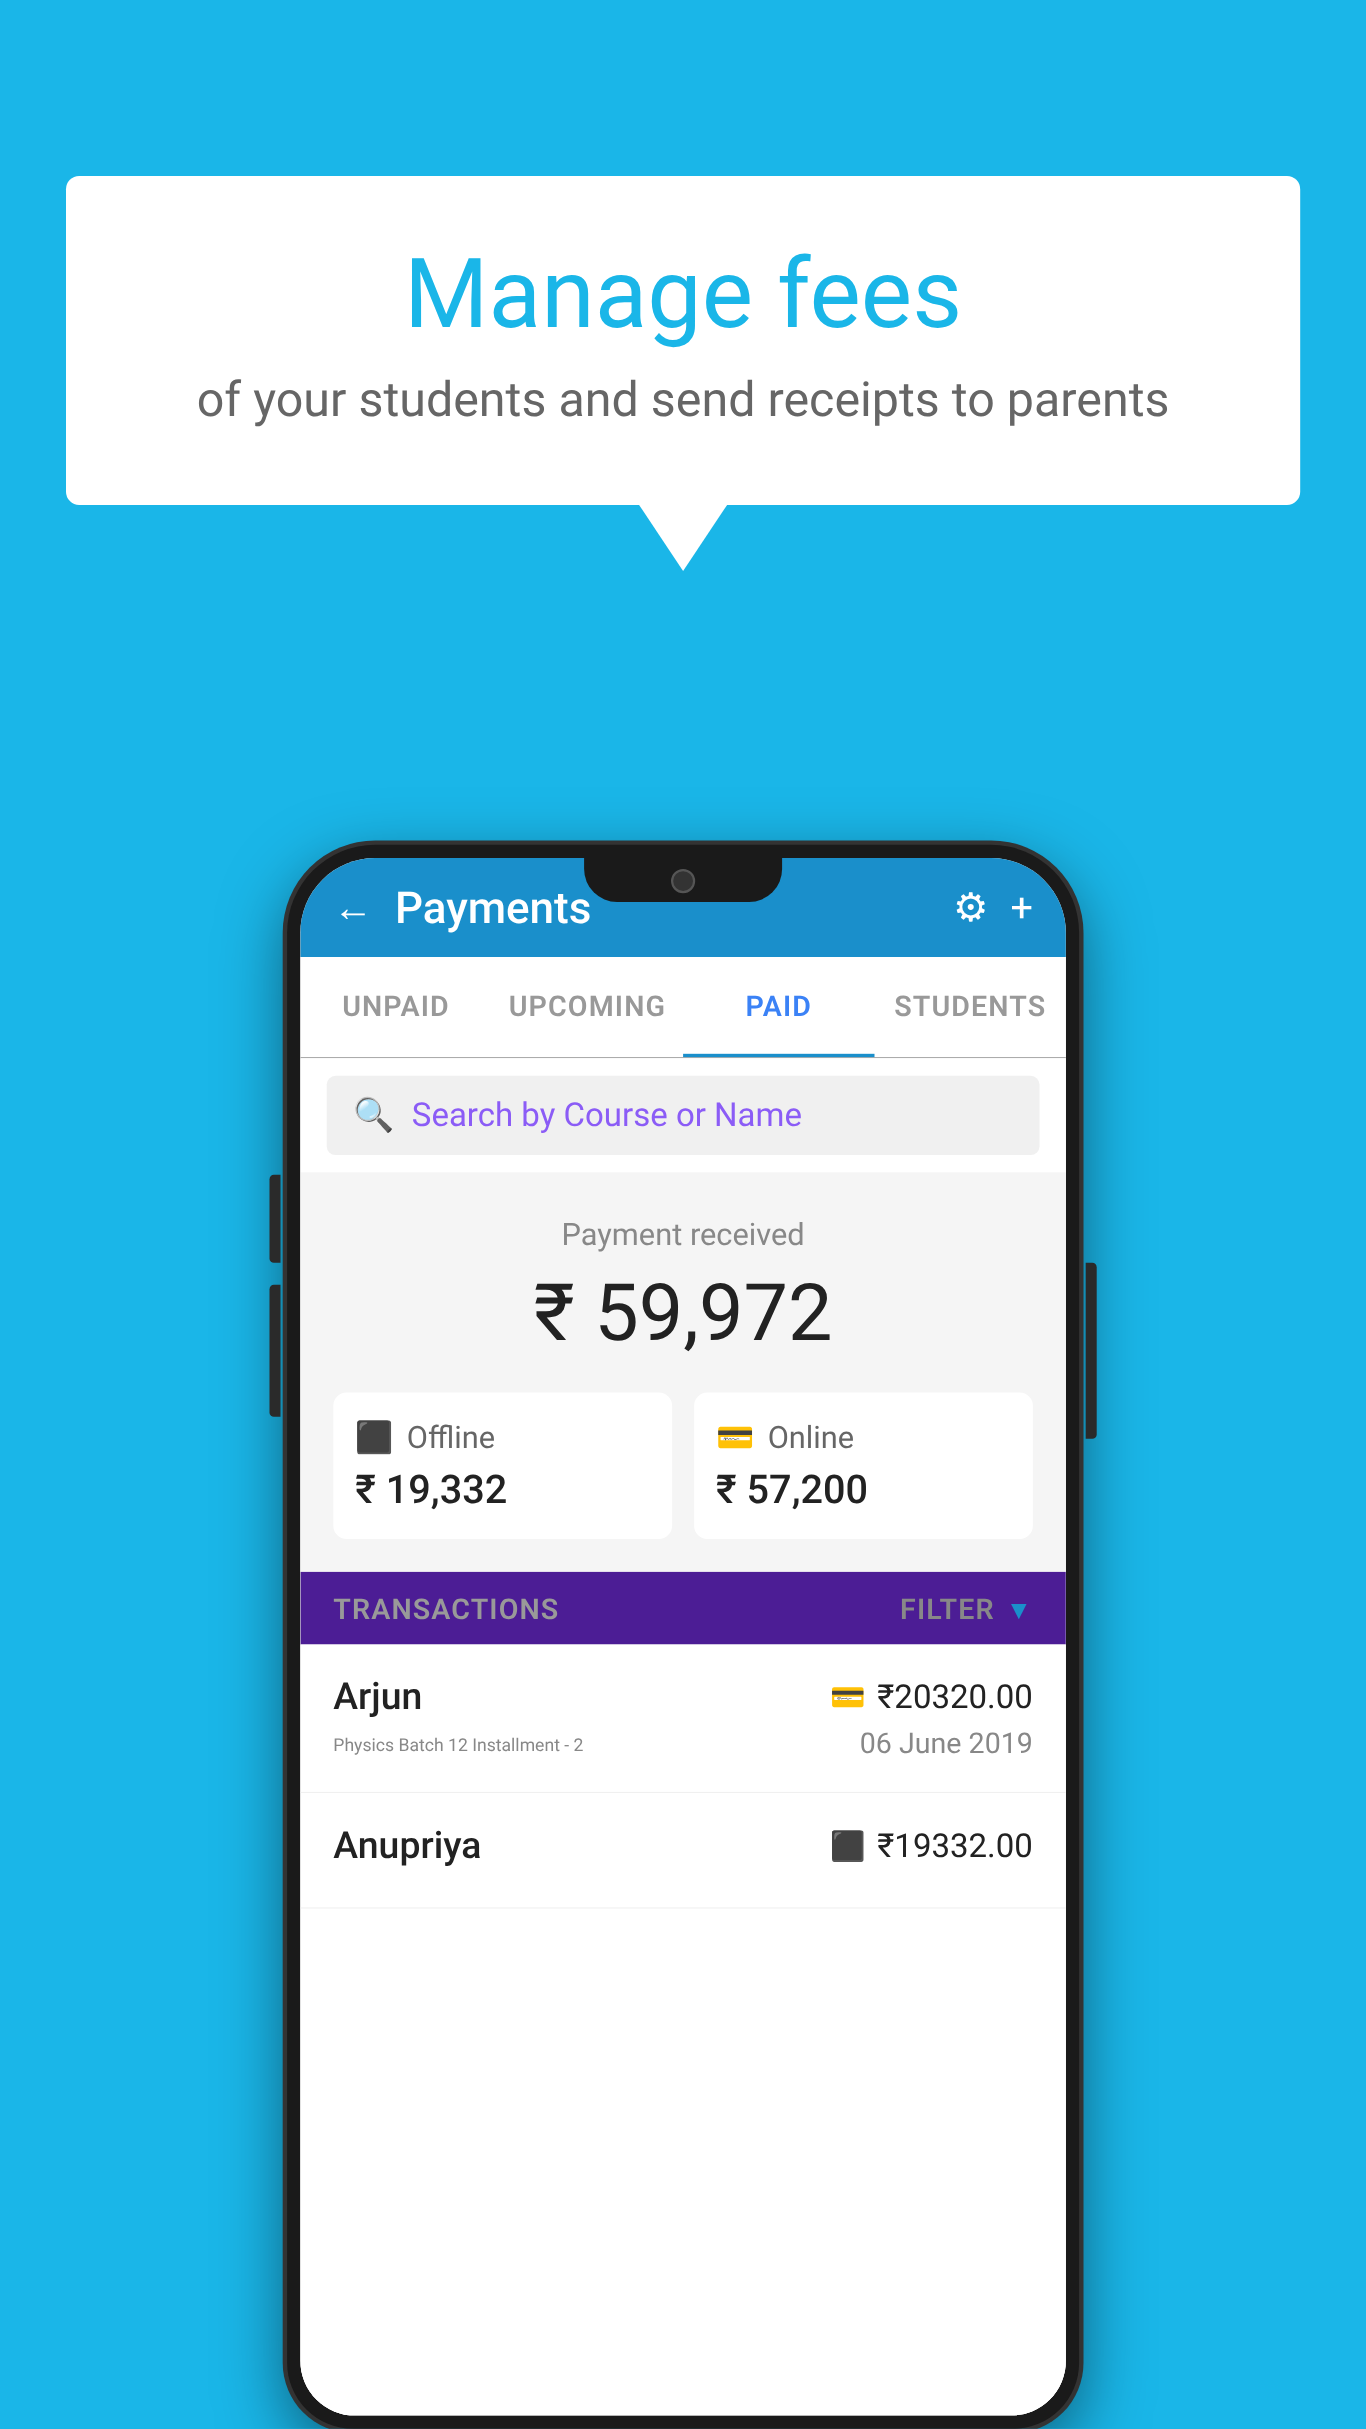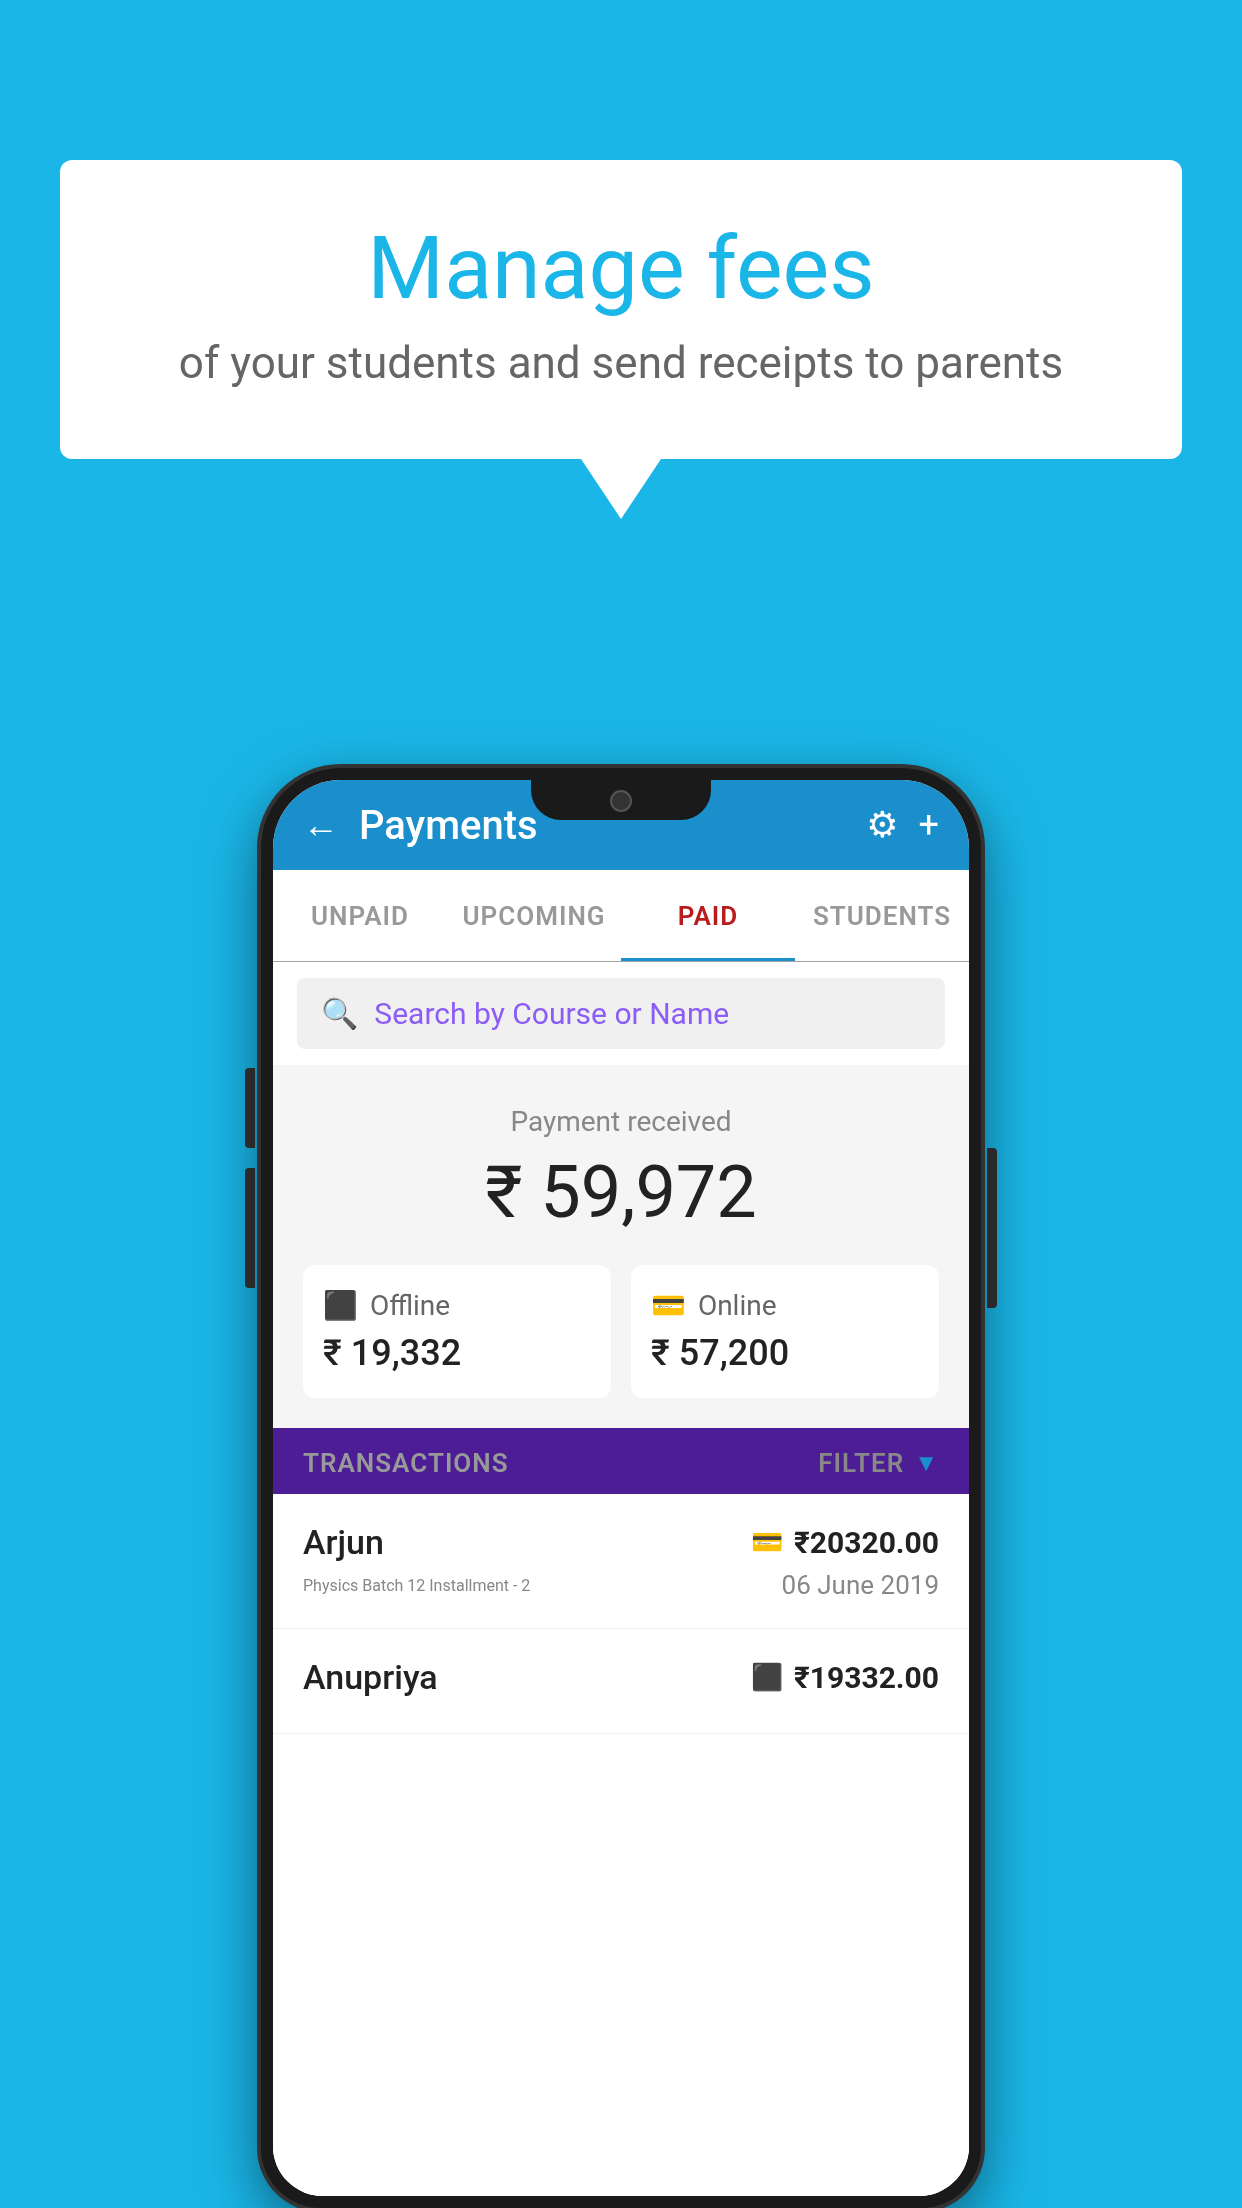--- a/index.html
+++ b/index.html
@@ -167,21 +167,21 @@
       align-items: center;
       justify-content: center;
       font-size: 26px;
       font-weight: 600;
       color: #999;
       cursor: pointer;
       letter-spacing: 1px;
       position: relative;
     }
     .tab.active {
-      color: #b91c1c;
+      color: #3b82f6;
     }
     .tab.active::after {
       content: '';
       position: absolute;
       bottom: 0;
       left: 0;
       right: 0;
       height: 3px;
       background: #1a8fcb;
     }
@@ -320,21 +320,21 @@
       align-items: center;
       gap: 10px;
     }
     .transaction-icon {
       font-size: 26px;
       color: #666;
     }
     .transaction-amount {
       font-size: 30px;
       color: #222;
-      font-weight: 700;
+      font-weight: 400;
     }
     .transaction-row2 {
       display: flex;
       justify-content: space-between;
       align-items: center;
     }
     .transaction-desc {
       font-size: 16px;
       color: #888;
     }

